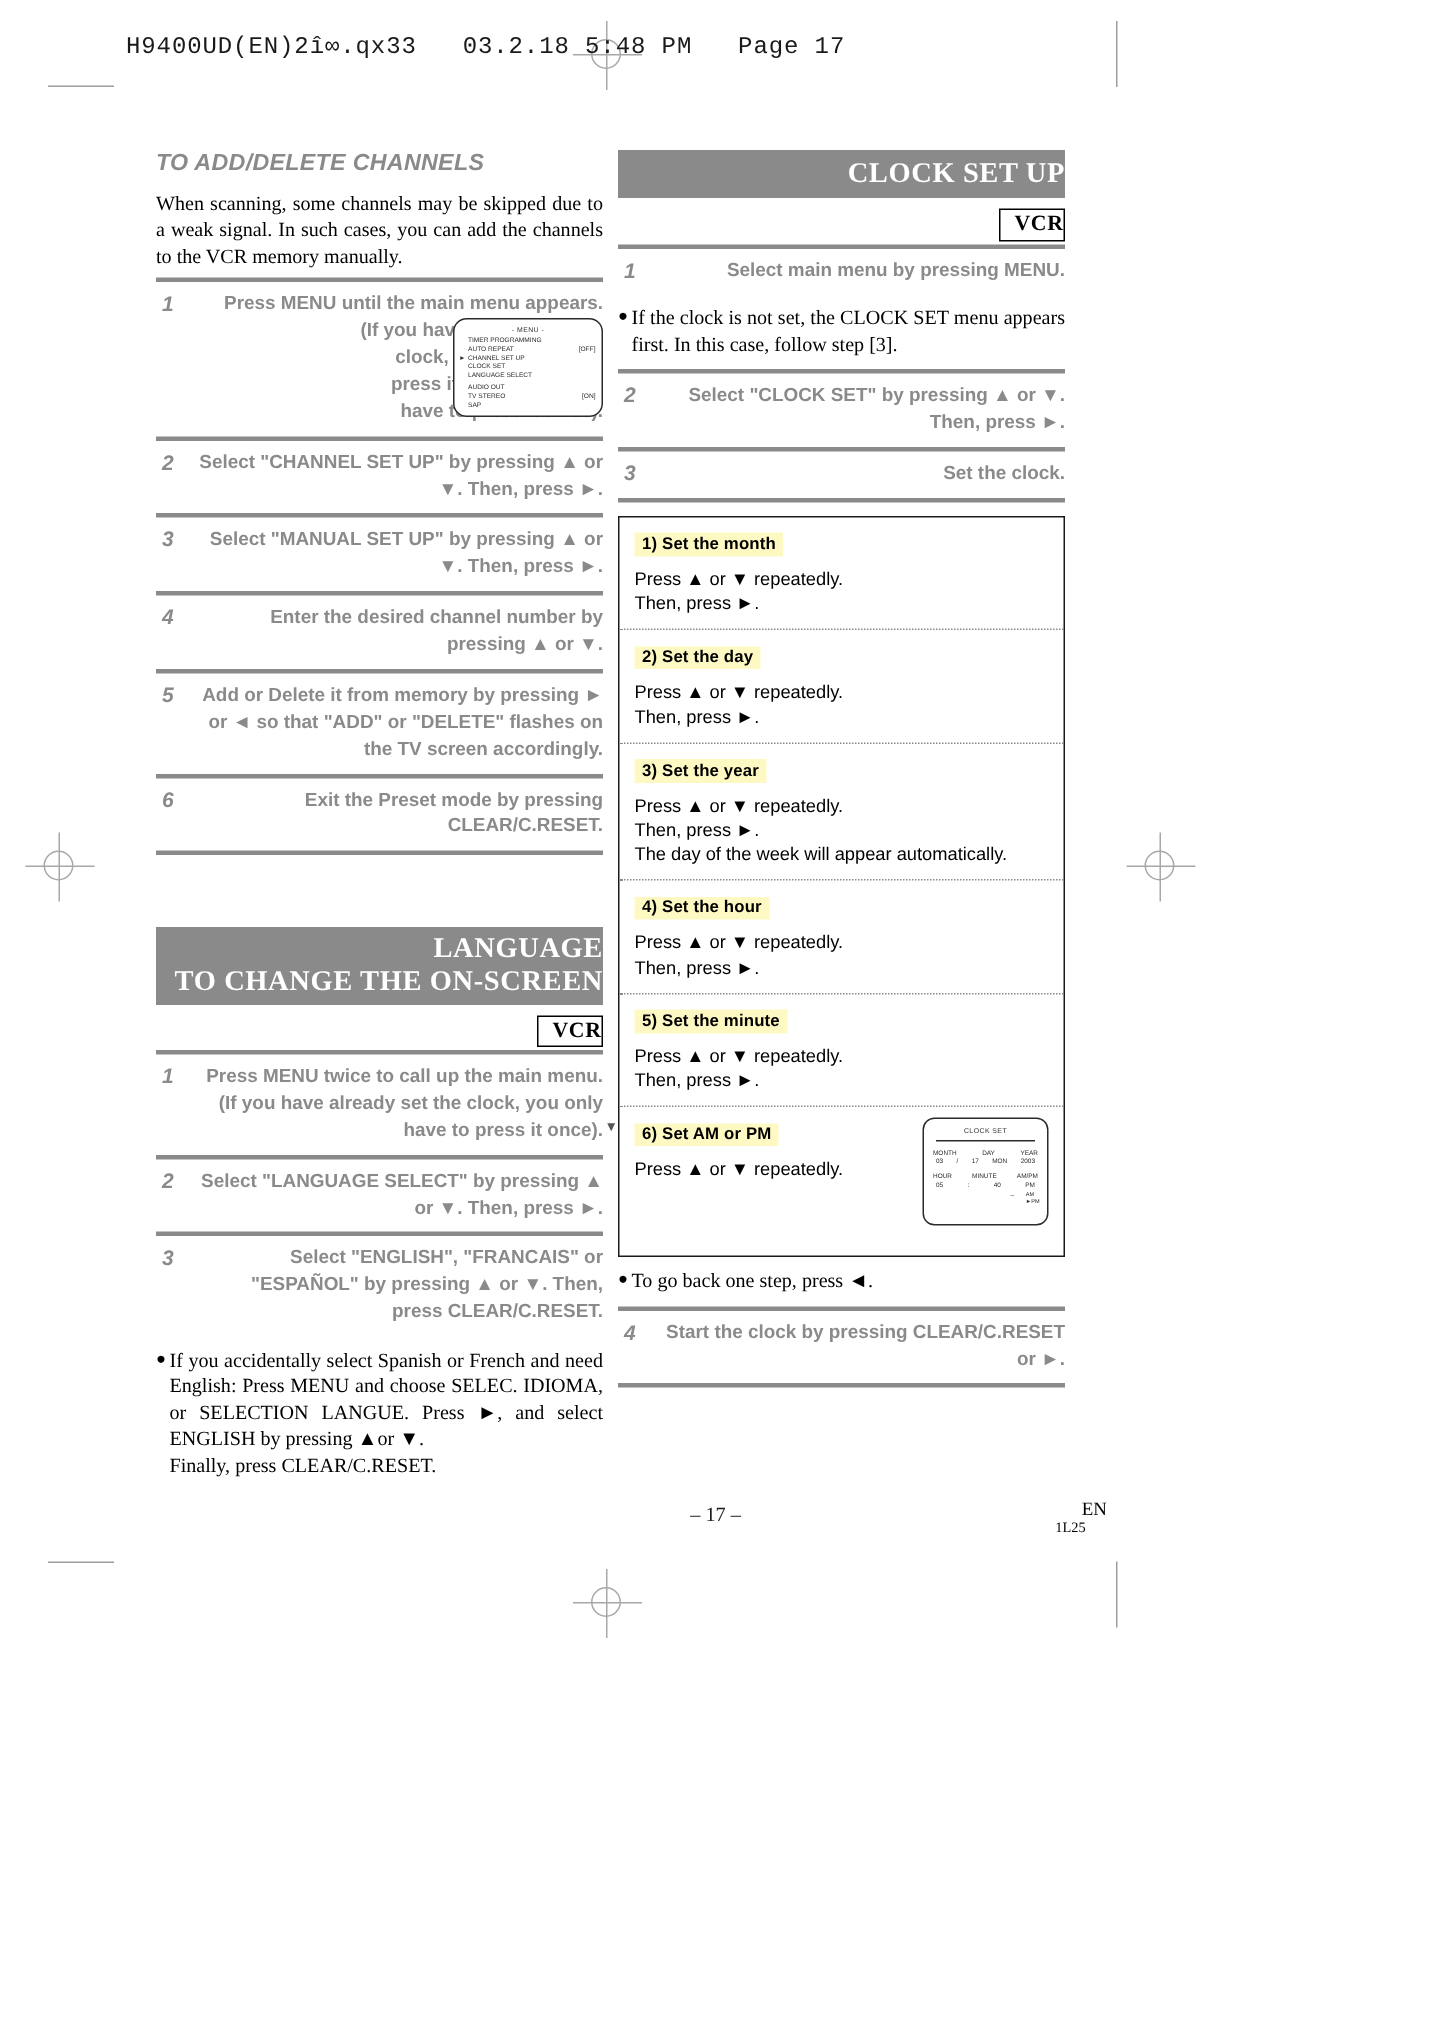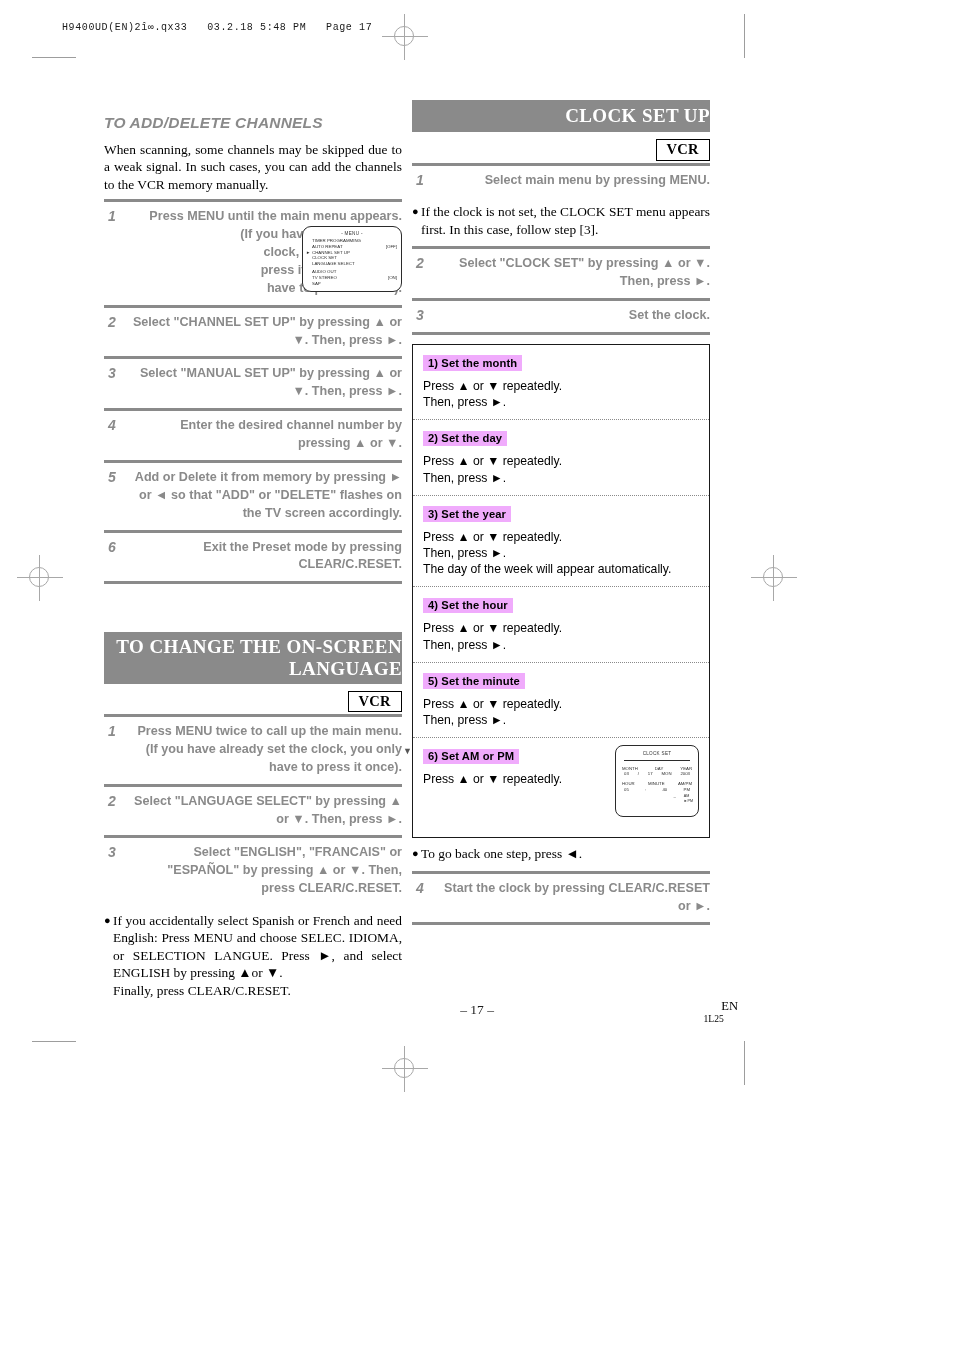--- a/index.html
+++ b/index.html
@@ -43,34 +43,34 @@
     background: #a8a8a8;
   }
   .trim-line {
     position: absolute;
     background: #9d9d9d;
   }
 
   
   .doc-header {
     position: absolute;
-    left: 62px;
+    left: 84px;
     top: 22px;
     font-family: "Liberation Mono", monospace;
-    font-size: 10px;
+    font-size: 16px;
     letter-spacing: 0.6px;
     color: #1a1a1a;
     white-space: pre;
   }
 
   
   .col-left {
     position: absolute;
     left: 104px;
-    top: 114px;
+    top: 100px;
     width: 298px;
   }
   .col-right {
     position: absolute;
     left: 412px;
     top: 100px;
     width: 298px;
   }
 
   
@@ -108,21 +108,21 @@
     display: flex;
     justify-content: flex-end;
     margin-top: 7px;
     margin-bottom: 2px;
   }
   .vcr-badge {
     border: 1.6px solid #000;
     font-family: "Liberation Serif", serif;
     font-weight: bold;
     font-size: 14.5px;
-    padding: 1px 10px 2px 9px;
+    padding: 1px 0 2px 9px;
     line-height: 1.12;
     letter-spacing: 0.4px;
   }
 
   
   .step-block { }
   .step-rule {
     height: 3px;
     background: #8a8a8a;
     margin: 0;
@@ -223,21 +223,21 @@
   }
   .sub {
     padding: 8px 10px 9px 10px;
     position: relative;
   }
   .sub + .sub {
     border-top: 1px dotted #8a8a8a;
   }
   .sub .sub-head {
     display: inline-block;
-    background: #f0abfc;
+    background: #fef9c3;
     font-family: "Liberation Sans", sans-serif;
     font-weight: bold;
     font-size: 11.2px;
     padding: 1.5px 5px 2px 5px;
     color: #000;
     letter-spacing: 0.1px;
   }
   .sub .sub-body {
     font-family: "Liberation Sans", sans-serif;
     font-size: 12.2px;
@@ -450,22 +450,22 @@
     <div class="step-rule"></div>
     <div class="step">
       <div class="num">6</div>
       <div class="txt">Exit the Preset mode by pressing CLEAR/C.RESET.</div>
     </div>
     <div class="step-rule"></div>
   </div>
 
   <div style="height:48px"></div>
   <div class="sec-bar two-line">
+    <div>LANGUAGE</div>
     <div>TO CHANGE THE ON-SCREEN</div>
-    <div>LANGUAGE</div>
   </div>
 
   <div class="vcr-row">
     <div class="vcr-badge">VCR</div>
   </div>
 
   <div class="step-block">
     <div class="step-rule"></div>
     <div class="step">
       <div class="num">1</div>

